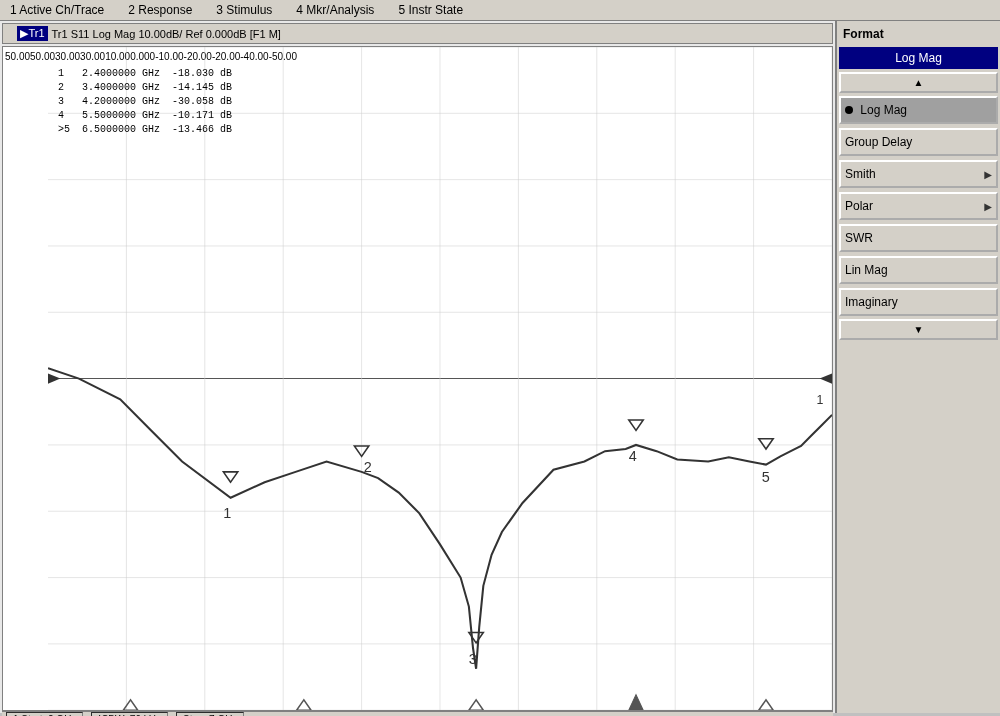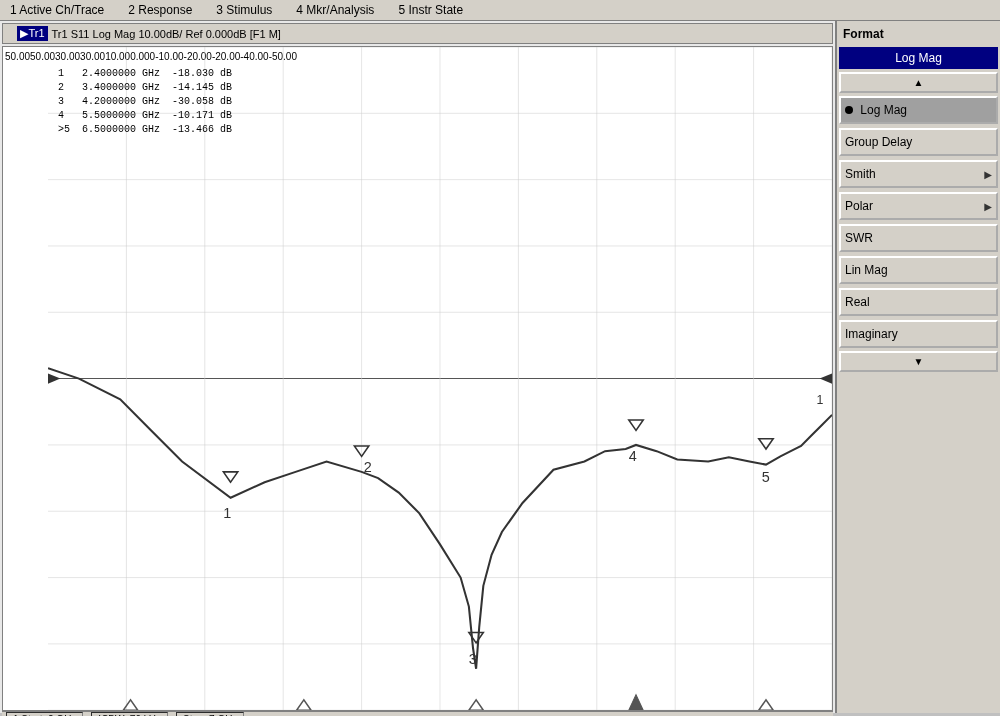--- a/index.html
+++ b/index.html
@@ -363,23 +363,20 @@
     </div>
 
     <div class="format-btn">
       <span>SWR</span>
     </div>
 
     <div class="format-btn">
       <span>Lin Mag</span>
     </div>
 
-    <div class="format-btn">
-      <span>Real</span>
-    </div>
 
     <div class="format-btn">
       <span>Imaginary</span>
     </div>
 
     <div class="nav-arrow">▼</div>
   </div>
 </div>
 
 </body></html>

